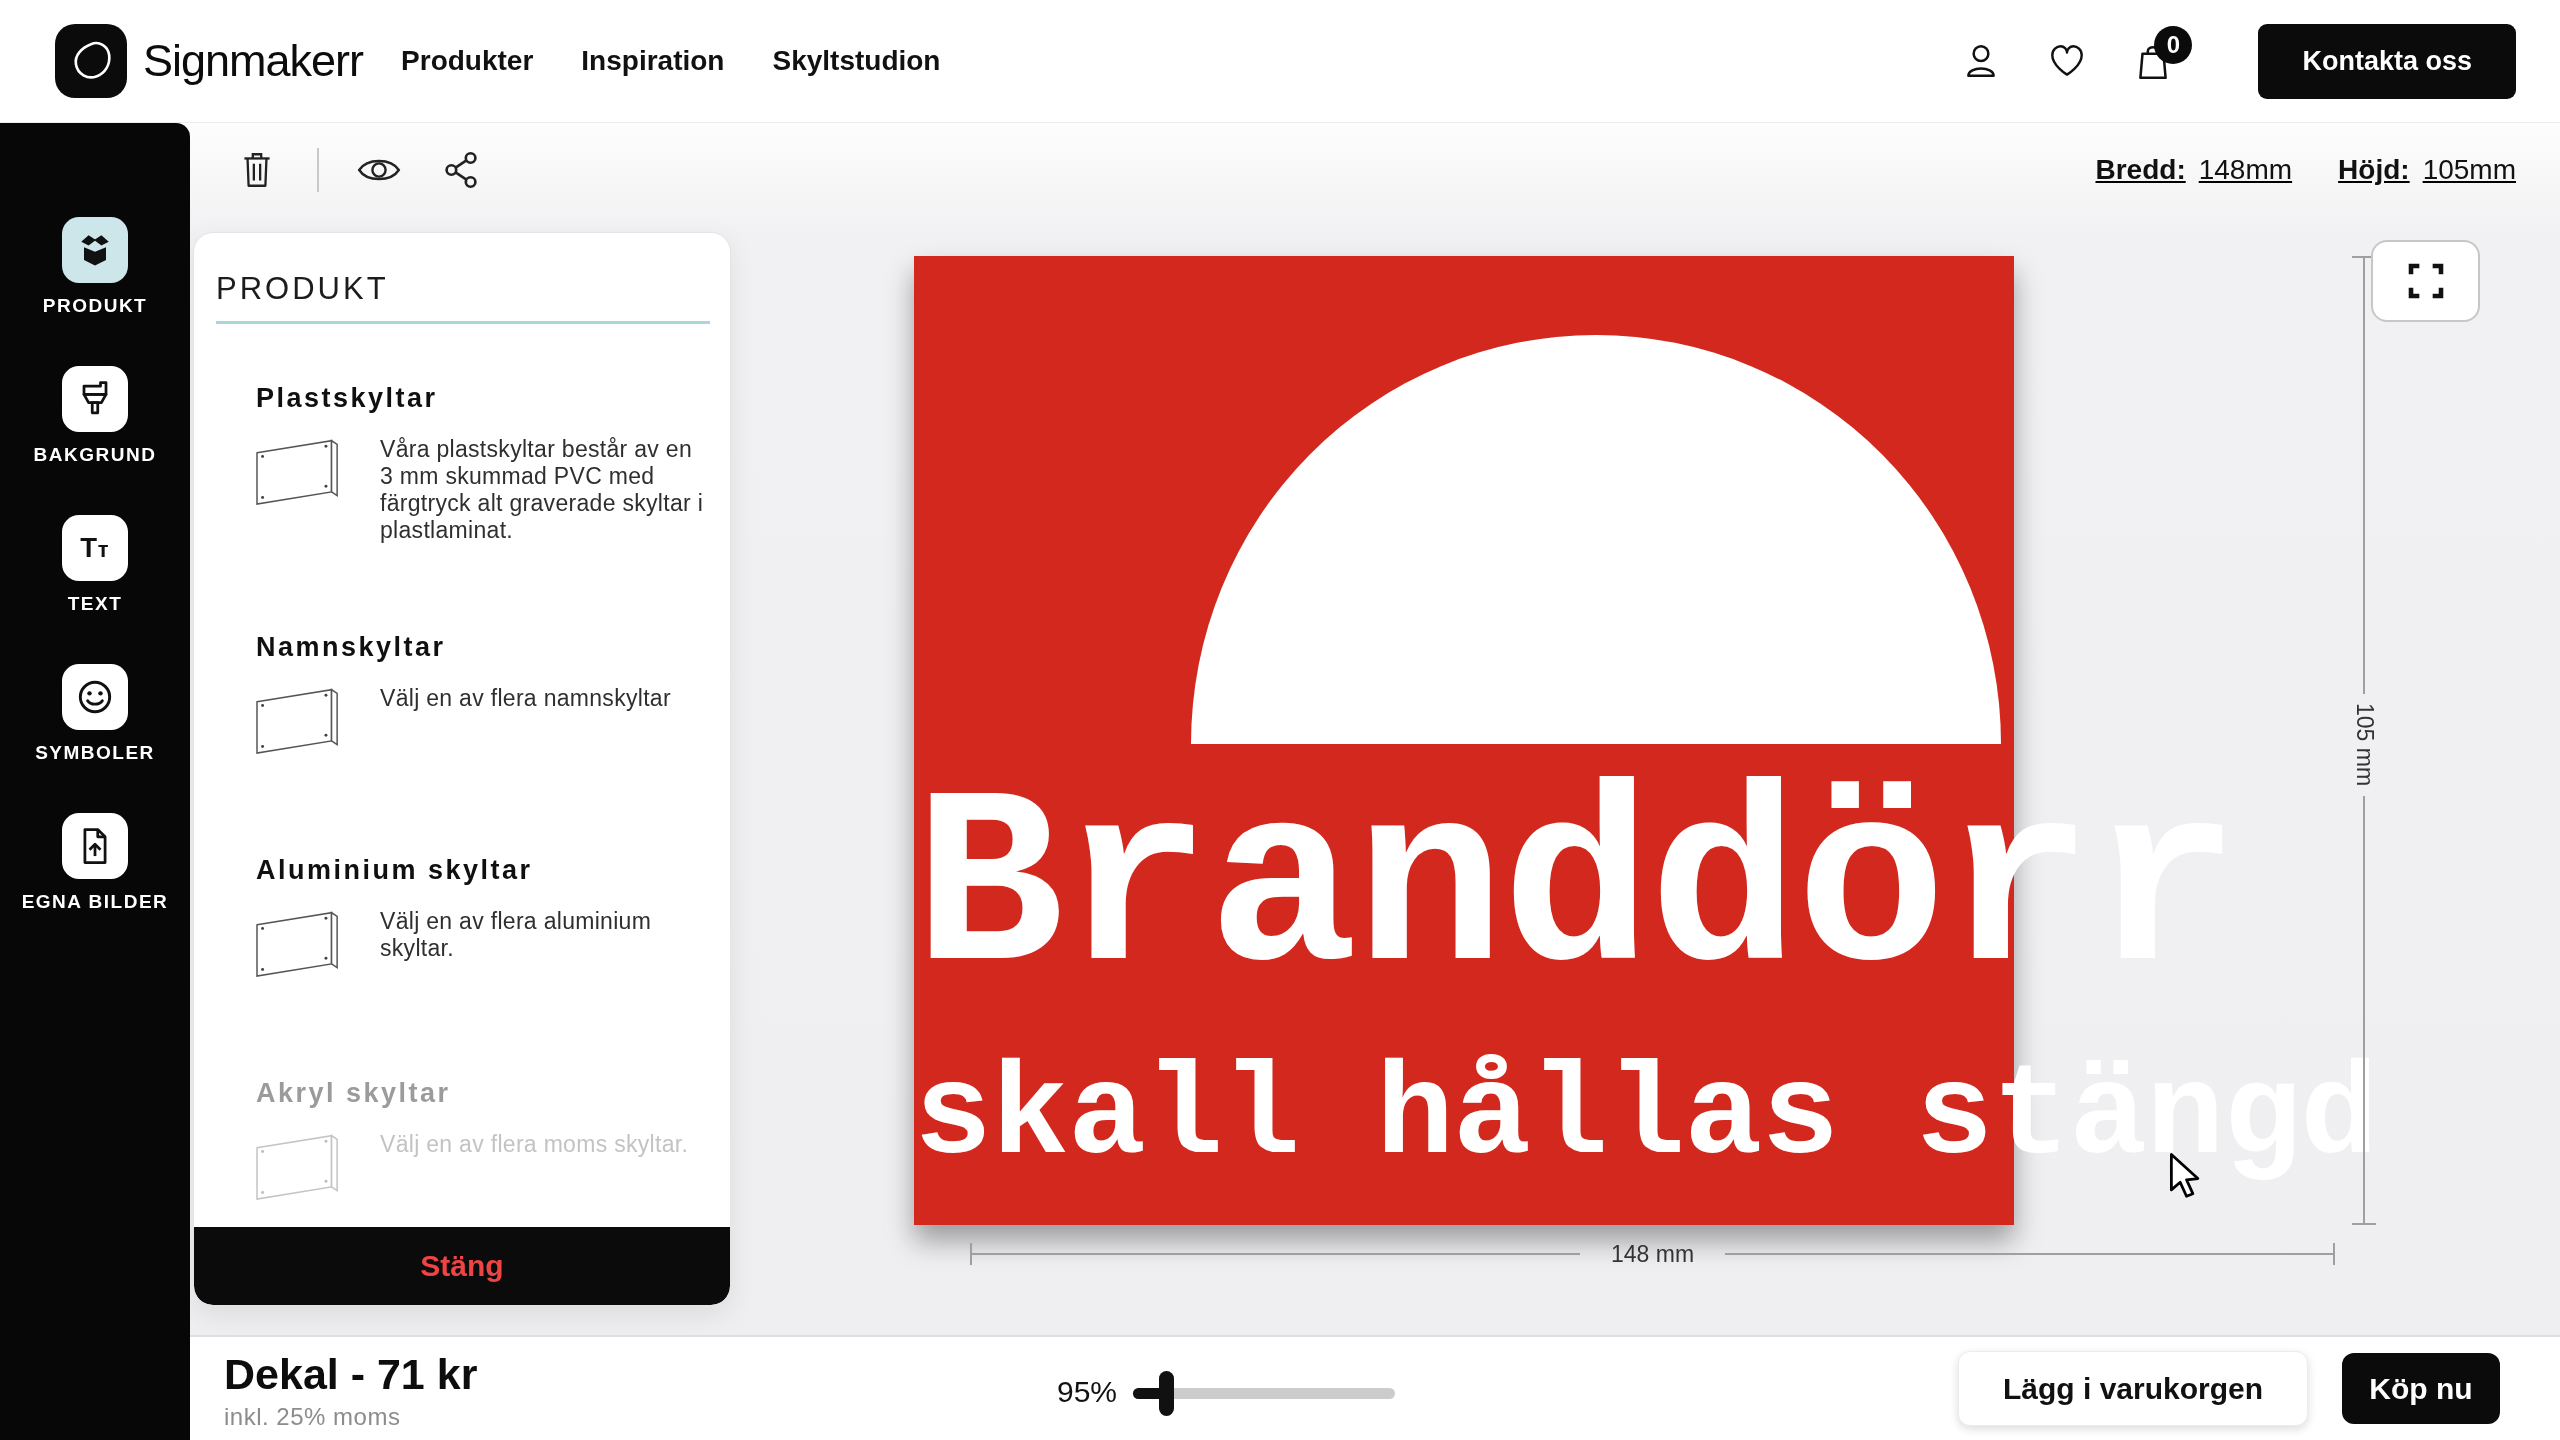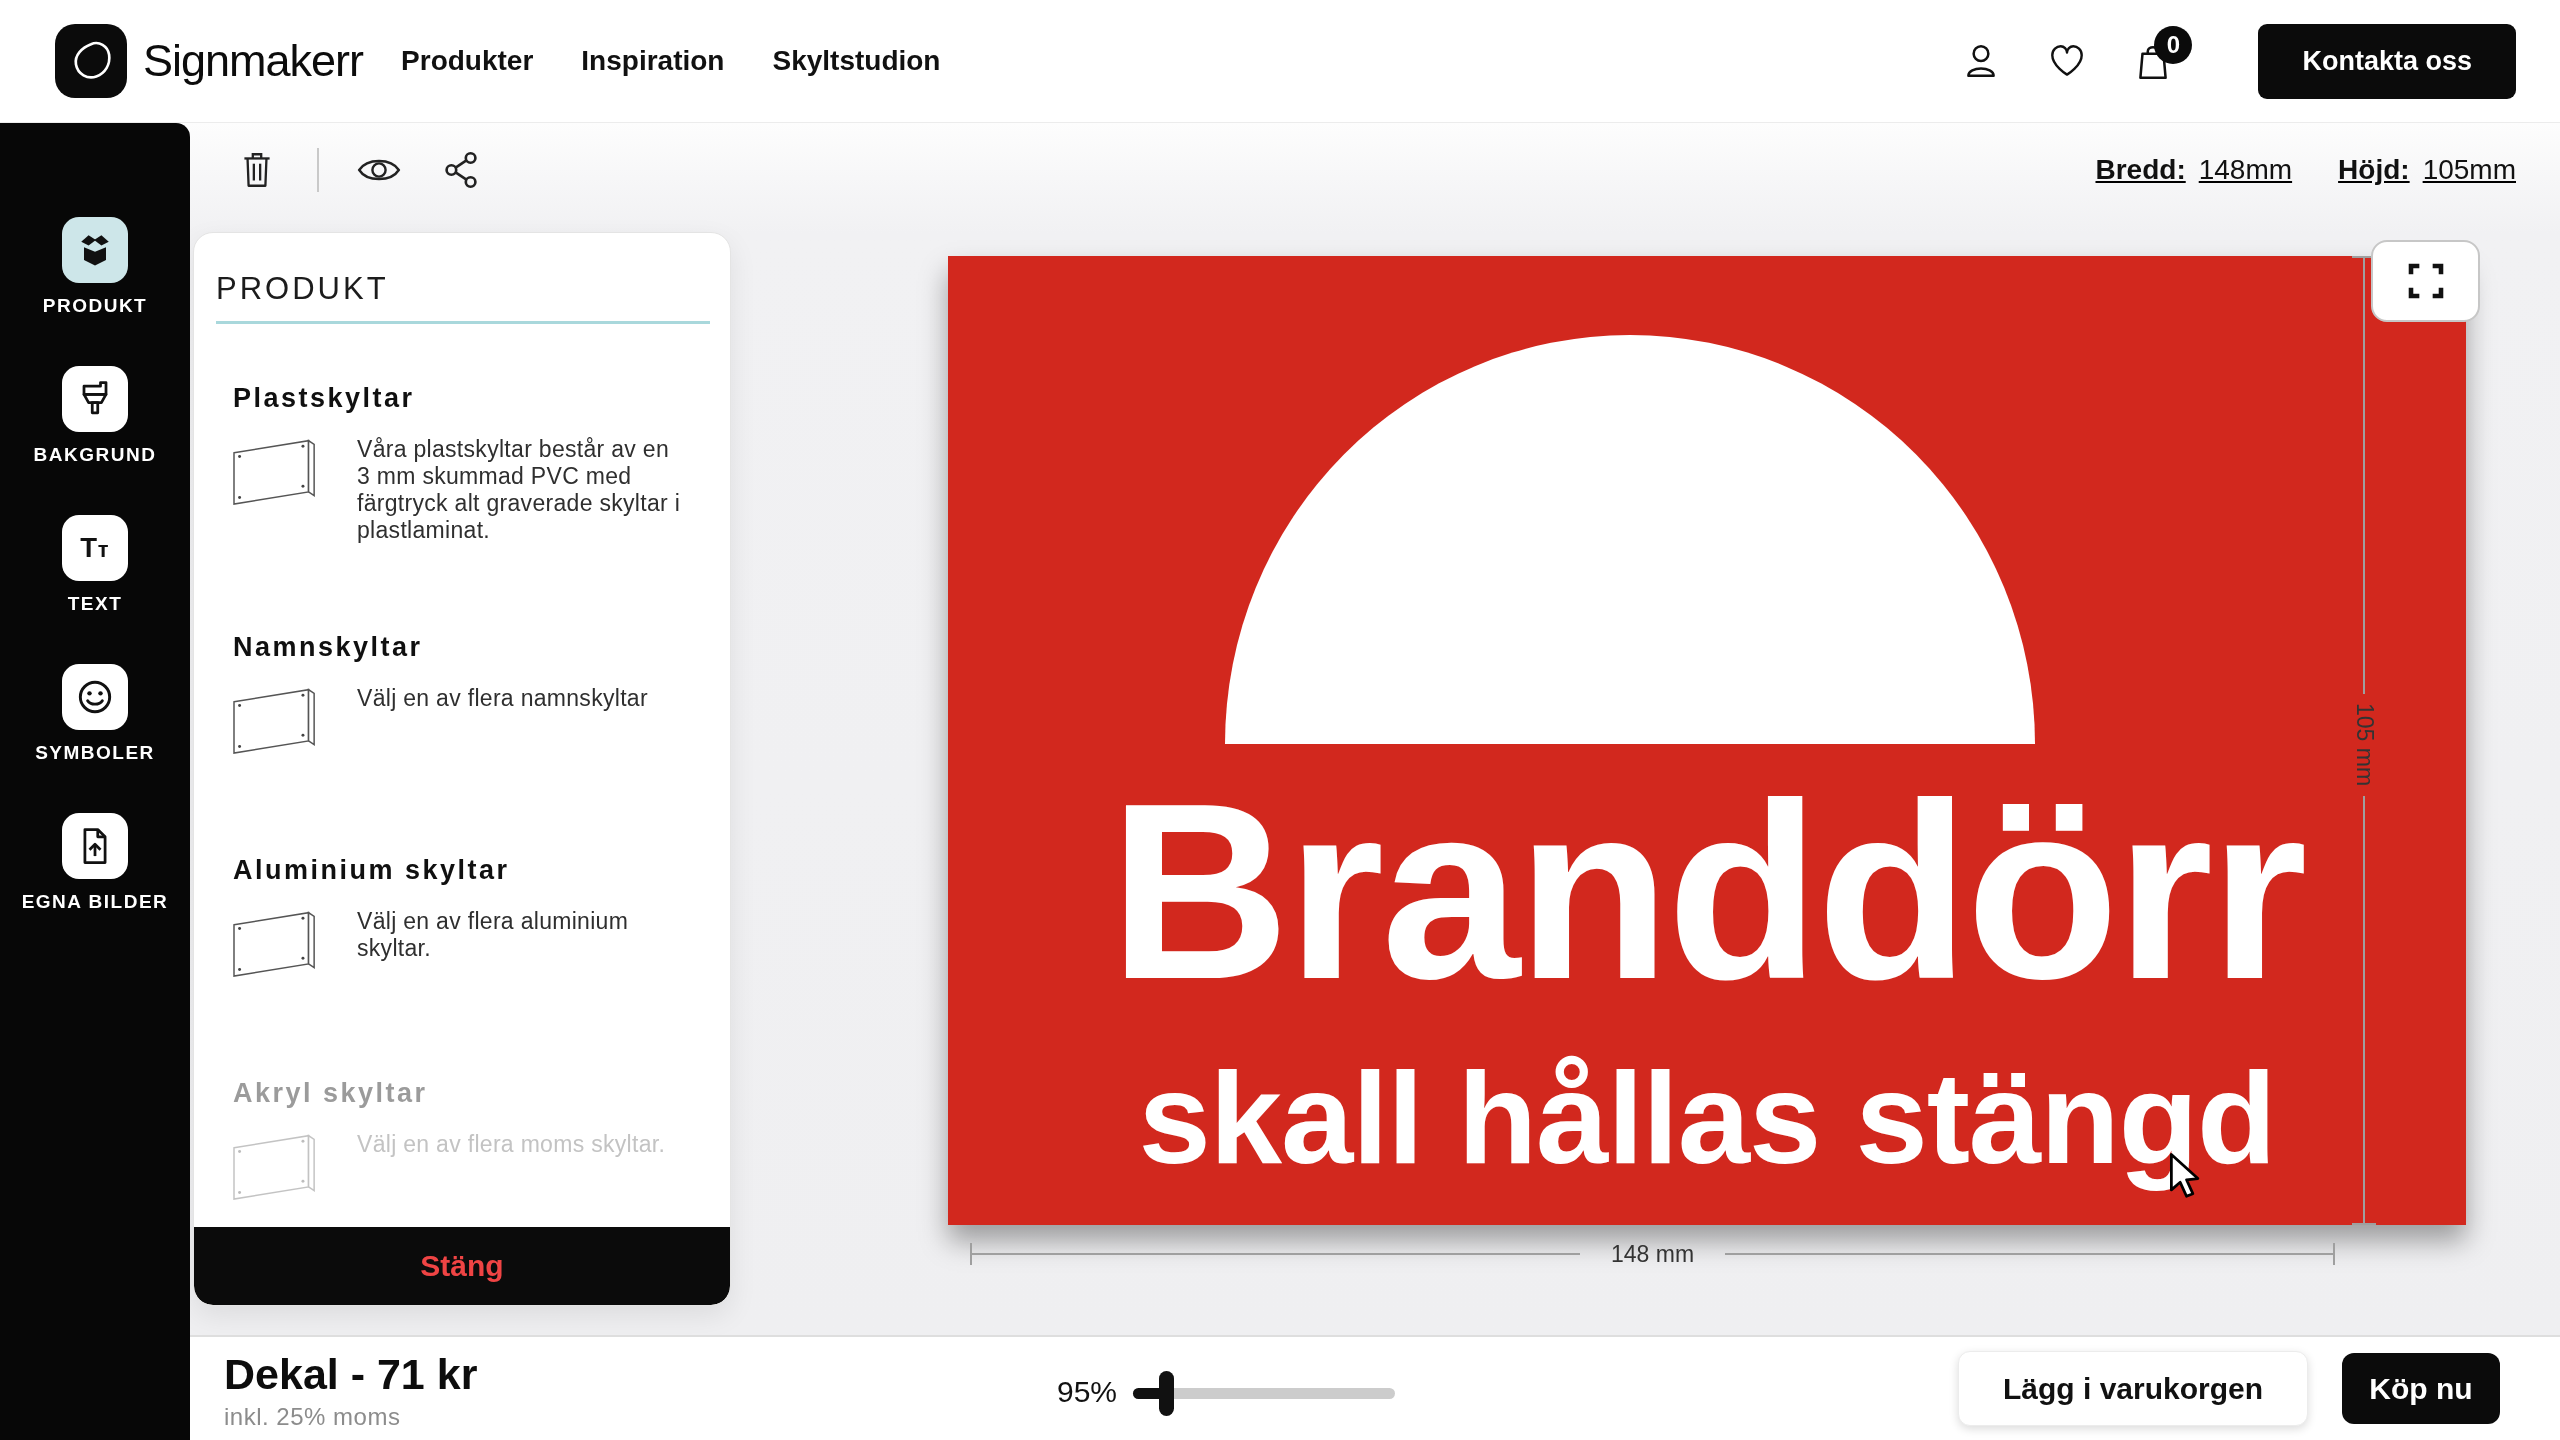--- a/index.html
+++ b/index.html
@@ -51,36 +51,36 @@
   .dim-group { display:flex; gap:13px; font-size:28px; color:#111; }
   .dim-group .lbl { font-weight:bold; }
 
   
   .panel { position:absolute; left:193px; top:232px; width:538px; height:1074px; background:#fff;
     border:1px solid #e4e4e4; border-radius:20px; box-shadow:0 10px 28px rgba(0,0,0,0.08);
     overflow:hidden; z-index:20; }
   .panel-title { position:absolute; left:22px; top:38px; font-size:31px; font-weight:500;
     letter-spacing:3px; color:#1c1c1c; }
   .panel-underline { position:absolute; left:22px; top:88px; width:494px; height:3px; background:#a9d8dc; }
-  .panel-body { position:absolute; left:0; top:150px; width:100%; padding:0 24px 0 34px; }
+  .panel-body { position:absolute; left:0; top:150px; width:100%; padding:0 24px 0 57px; }
   .p-section { margin-bottom:88px; cursor:pointer; }
   .p-head { font-size:27px; font-weight:bold; letter-spacing:2.5px; color:#101010; margin-left:5px; }
   .p-row { display:flex; margin-top:22px; gap:35px; }
   .thumb { flex:0 0 94px; }
   .p-desc { font-size:23px; line-height:27px; color:#2f2f2f; letter-spacing:0.3px; width:330px; }
   .p-section.disabled .p-head { color:#9b9b9b; }
   .p-section.disabled .p-desc { color:#c3c3c3; }
   .p-section.disabled .thumb { opacity:0.35; }
   .close-bar { position:absolute; left:0; bottom:0; width:100%; height:78px; background:#0b0b0b;
     border-radius:0 0 19px 19px; color:#ef4444; font-size:30px; font-weight:bold;
     display:flex; align-items:center; justify-content:center; cursor:pointer; }
 
   
-  .sign { position:absolute; left:948px; top:256px; width:1518px; height:969px; background:#d2281e;
-    box-shadow:0 16px 26px rgba(0,0,0,0.35); z-index:5; }
+  .sign { position:absolute; left:914px; top:256px; width:1100px; height:969px; background:#d2281e;
+    box-shadow:0 16px 26px rgba(0,0,0,0.35); z-index:5;font-family:Liberation Mono, monospace; }
   .dome { position:absolute; left:277px; top:79px; width:810px; height:409px; background:#ffffff;
     border-radius:405px 405px 0 0 / 409px 409px 0 0; }
   .sign-line1 { position:absolute; left:0; top:511px; width:100%; text-align:center; color:#fff;
     font-size:250px; font-weight:bold; line-height:1; letter-spacing:-3px; white-space:nowrap; }
   .sign-line2 { position:absolute; left:0; top:797px; width:100%; text-align:center; color:#fff;
     font-size:130px; font-weight:bold; line-height:1; letter-spacing:-1px; white-space:nowrap; }
 
   .fullscreen-btn { position:absolute; left:2371px; top:240px; width:109px; height:82px; background:#fff;
     border:2px solid #c7c7c7; border-radius:16px; display:flex; align-items:center; justify-content:center;
     cursor:pointer; z-index:10; }

